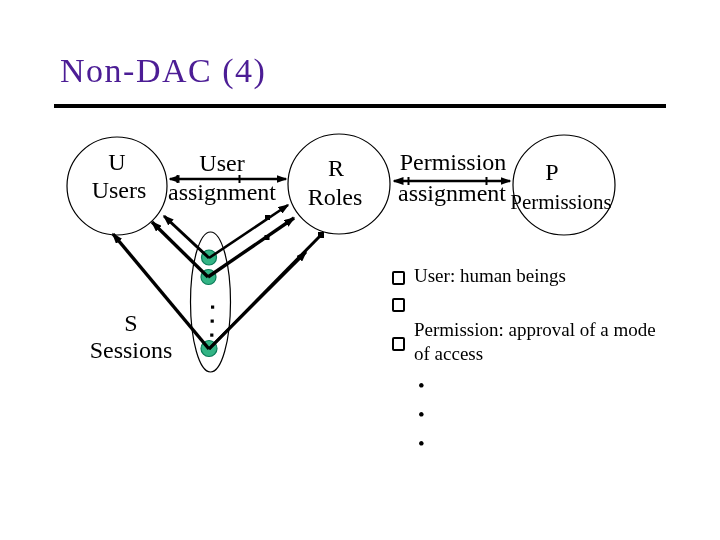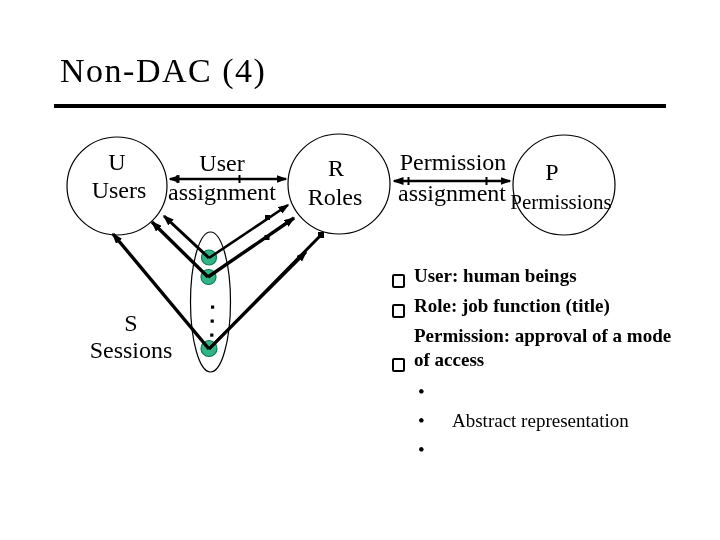--- a/index.html
+++ b/index.html
@@ -2,34 +2,34 @@
 <html><head>
 <meta charset="utf-8">
 <style>
   html,body { margin:0; padding:0; background:#ffffff; }
   .slide {
     position:relative; width:720px; height:540px; background:#ffffff;
     font-family:"Liberation Serif", serif; color:#000; overflow:hidden;
   }
   .title {
     position:absolute; left:60px; top:52px; margin:0;
-    font-size:34px; font-weight:400; letter-spacing:1.5px; color:#000000;
+    font-size:34px; font-weight:400; letter-spacing:1.5px; color:#4c1d95;
     white-space:nowrap;
   }
   .title-rule {
     position:absolute; left:54px; top:104px; width:612px; height:4px;
     background:#000;
   }
   svg.diagram { position:absolute; left:0; top:0; }
   svg.diagram text { fill:#000; font-family:"Liberation Serif", serif; }
   .nodetxt  { font-size:24px; text-anchor:middle; }
   .nodetxt-sm { font-size:21px; text-anchor:middle; }
 
   .bullets { position:absolute; left:392px; top:264px; width:302px; }
-  .brow { display:flex; align-items:flex-end; margin-bottom:6px;font-weight:bold; }
+  .brow { display:flex; align-items:center; margin-bottom:6px; }
   .brow.last { margin-bottom:8px; }
   .chk {
     box-sizing:border-box; flex:none; width:13px; height:14px;
     border:2.6px solid #000; border-radius:2px; margin:4px 9px 0 0;
     background:#fff;
   }
   .btxt { font-size:19px; line-height:24px; width:260px; }
   .srow { display:flex; align-items:flex-start; padding-left:26px; margin-bottom:6px; }
   .sdot { flex:none; width:34px; font-size:19px; line-height:23px; }
   .stxt { font-size:19px; line-height:23px; width:225px; }
@@ -108,35 +108,33 @@
 
   <div class="bullets">
 
     <div class="brow">
       <span class="chk"></span>
       <span class="btxt">User: human beings</span>
     </div>
 
     <div class="brow">
       <span class="chk"></span>
-      <span class="btxt">Role: job function (title)</span>
     </div>
 
     <div class="brow last">
       <span class="chk"></span>
       <span class="btxt">Permission: approval of a mode of access</span>
     </div>
 
     <div class="srow">
       <span class="sdot">•</span>
     </div>
 
     <div class="srow">
       <span class="sdot">•</span>
-      <span class="stxt">Abstract representation</span>
     </div>
 
     <div class="srow">
       <span class="sdot">•</span>
     </div>
 
   </div>
 </div>
 
 </body></html>

